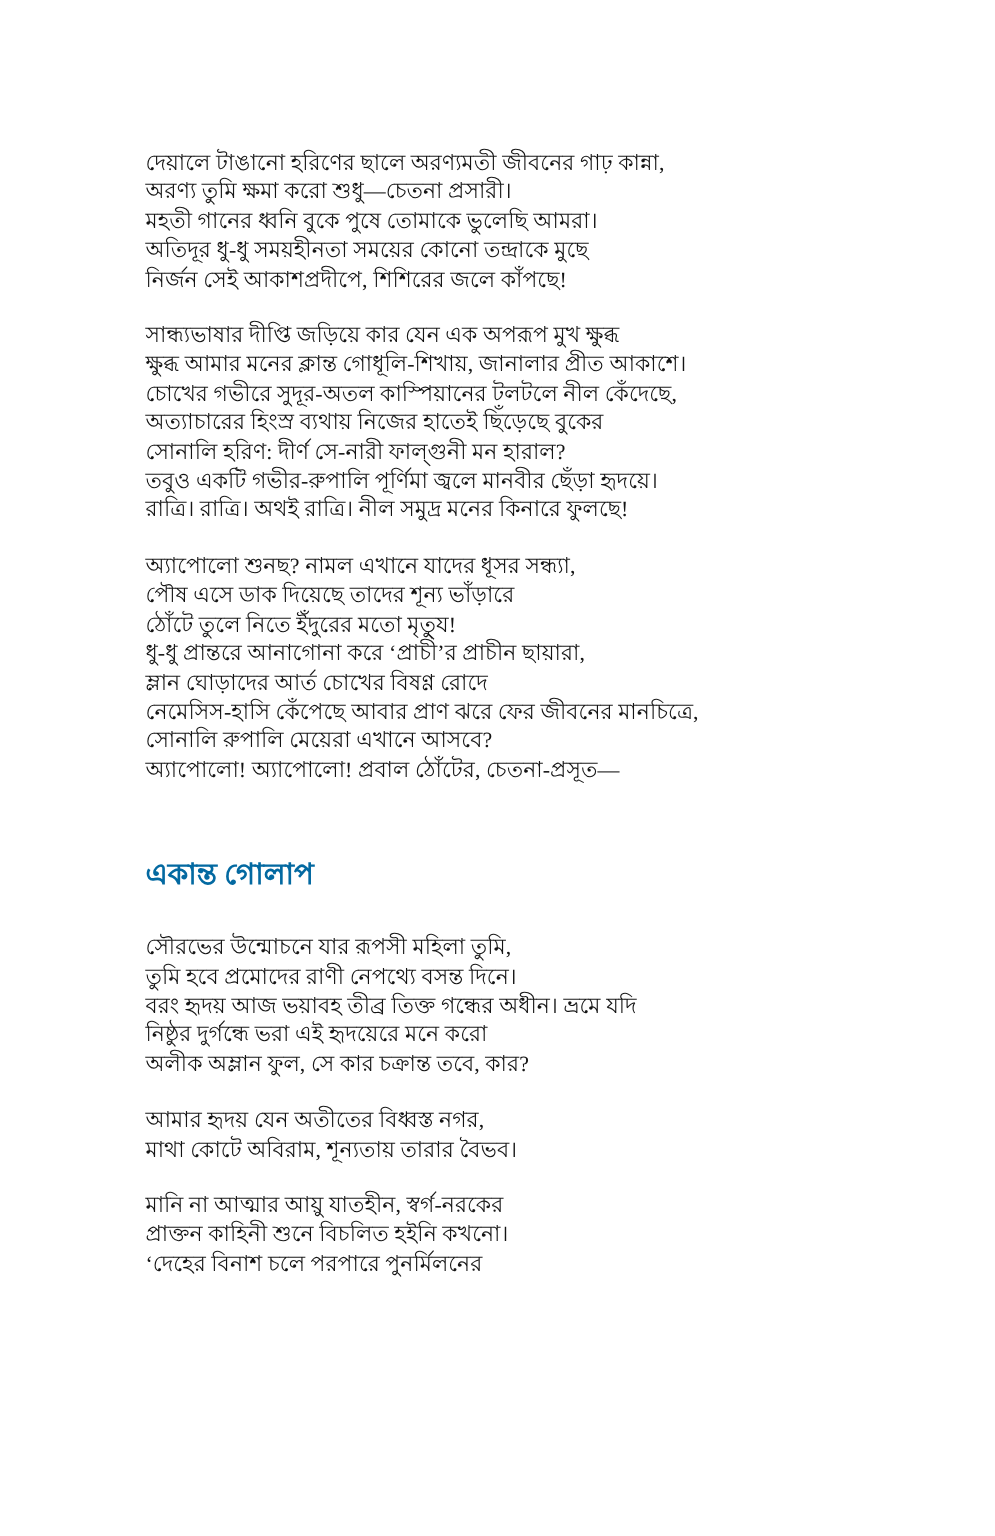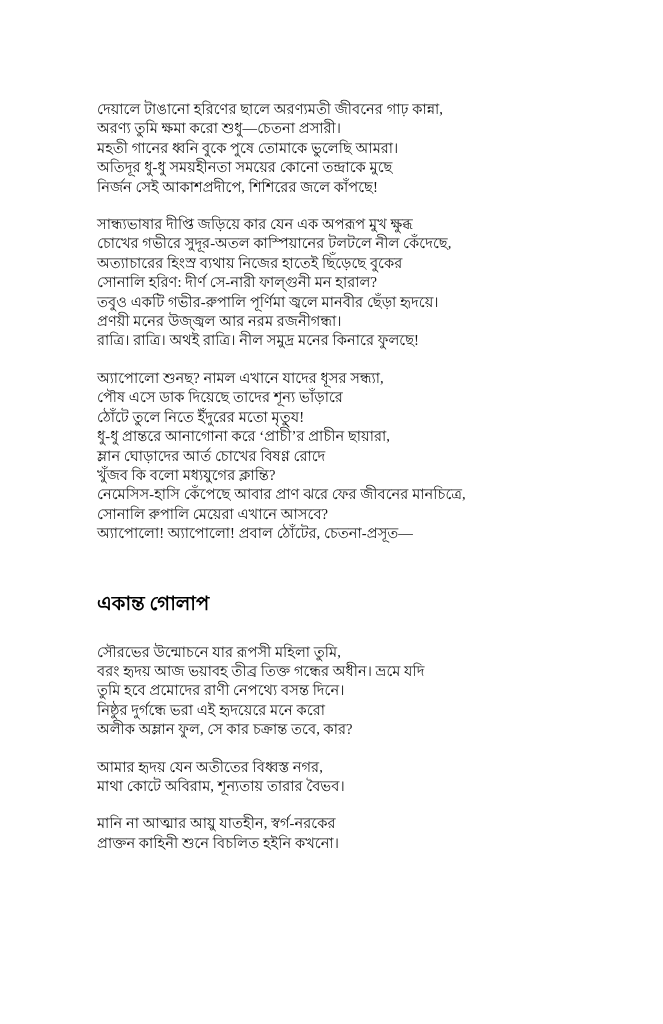--- a/index.html
+++ b/index.html
@@ -36,21 +36,21 @@
     font-size: 14.6px;
     line-height: 19.4px;
     letter-spacing: 0.05px;
     white-space: pre;
     color: #141414;
   }
   .poem-title {
     font-size: 19.5px;
     line-height: 26px;
     font-weight: 700;
-    color: #000000;
+    color: #0369a1;
     margin: 0;
     padding: 0;
     white-space: pre;
   }
   .title-block {
     margin-top: 47px;
     margin-bottom: 26px;
   }
   .footer {
     position: absolute;
@@ -76,62 +76,62 @@
       <div class="stanza">
         <span class="line">দেয়ালে টাঙানো হরিণের ছালে অরণ্যমতী জীবনের গাঢ় কান্না,</span>
         <span class="line">অরণ্য তুমি ক্ষমা করো শুধু—চেতনা প্রসারী।</span>
         <span class="line">মহতী গানের ধ্বনি বুকে পুষে তোমাকে ভুলেছি আমরা।</span>
         <span class="line">অতিদূর ধু-ধু সময়হীনতা সময়ের কোনো তন্দ্রাকে মুছে</span>
         <span class="line">নির্জন সেই আকাশপ্রদীপে, শিশিরের জলে কাঁপছে!</span>
       </div>
 
       <div class="stanza">
         <span class="line">সান্ধ্যভাষার দীপ্তি জড়িয়ে কার যেন এক অপরূপ মুখ ক্ষুব্ধ</span>
+        <span class="line">ক্ষুব্ধ আমার মনের ক্লান্ত গোধূলি-শিখায়, জানালার প্রীত আকাশে।</span>
         <span class="line">চোখের গভীরে সুদূর-অতল কাস্পিয়ানের টলটলে নীল কেঁদেছে,</span>
         <span class="line">অত্যাচারের হিংস্র ব্যথায় নিজের হাতেই ছিঁড়েছে বুকের</span>
         <span class="line">সোনালি হরিণ: দীর্ণ সে-নারী ফাল্গুনী মন হারাল?</span>
         <span class="line">তবুও একটি গভীর-রুপালি পূর্ণিমা জ্বলে মানবীর ছেঁড়া হৃদয়ে।</span>
-        <span class="line">প্রণয়ী মনের উজ্জ্বল আর নরম রজনীগন্ধা।</span>
         <span class="line">রাত্রি। রাত্রি। অথই রাত্রি। নীল সমুদ্র মনের কিনারে ফুলছে!</span>
       </div>
 
       <div class="stanza">
         <span class="line">অ্যাপোলো শুনছ? নামল এখানে যাদের ধূসর সন্ধ্যা,</span>
         <span class="line">পৌষ এসে ডাক দিয়েছে তাদের শূন্য ভাঁড়ারে</span>
         <span class="line">ঠোঁটে তুলে নিতে ইঁদুরের মতো মৃতু্য!</span>
         <span class="line">ধু-ধু প্রান্তরে আনাগোনা করে ‘প্রাচী’র প্রাচীন ছায়ারা,</span>
         <span class="line">ম্লান ঘোড়াদের আর্ত চোখের বিষণ্ণ রোদে</span>
-        <span class="line">খুঁজব কি বলো মধ্যযুগের ক্লান্তি?</span>
         <span class="line">নেমেসিস-হাসি কেঁপেছে আবার প্রাণ ঝরে ফের জীবনের মানচিত্রে,</span>
         <span class="line">সোনালি রুপালি মেয়েরা এখানে আসবে?</span>
         <span class="line">অ্যাপোলো! অ্যাপোলো! প্রবাল ঠোঁটের, চেতনা-প্রসূত—</span>
       </div>
     </div>
 
     <div>
       <div class="title-block">
         <h2 class="poem-title">একান্ত গোলাপ</h2>
       </div>
 
       <div class="stanza">
         <span class="line">সৌরভের উন্মোচনে যার রূপসী মহিলা তুমি,</span>
+        <span class="line">তুমি হবে প্রমোদের রাণী নেপথ্যে বসন্ত দিনে।</span>
         <span class="line">বরং হৃদয় আজ ভয়াবহ তীব্র তিক্ত গন্ধের অধীন। ভ্রমে যদি</span>
-        <span class="line">তুমি হবে প্রমোদের রাণী নেপথ্যে বসন্ত দিনে।</span>
         <span class="line">নিষ্ঠুর দুর্গন্ধে ভরা এই হৃদয়েরে মনে করো</span>
         <span class="line">অলীক অম্লান ফুল, সে কার চক্রান্ত তবে, কার?</span>
       </div>
 
       <div class="stanza">
         <span class="line">আমার হৃদয় যেন অতীতের বিধ্বস্ত নগর,</span>
         <span class="line">মাথা কোটে অবিরাম, শূন্যতায় তারার বৈভব।</span>
       </div>
 
       <div class="stanza">
         <span class="line">মানি না আত্মার আয়ু যাতহীন, স্বর্গ-নরকের</span>
         <span class="line">প্রাক্তন কাহিনী শুনে বিচলিত হইনি কখনো।</span>
+        <span class="line">‘দেহের বিনাশ চলে পরপারে পুনর্মিলনের</span>
       </div>
     </div>
 
   </div>
 
   <div class="footer">
     <span>৪২</span><span class="sep">•</span><span>প্রথম গান, দ্বিতীয় মৃত্যুর আগে</span>
   </div>
 
 </div>

